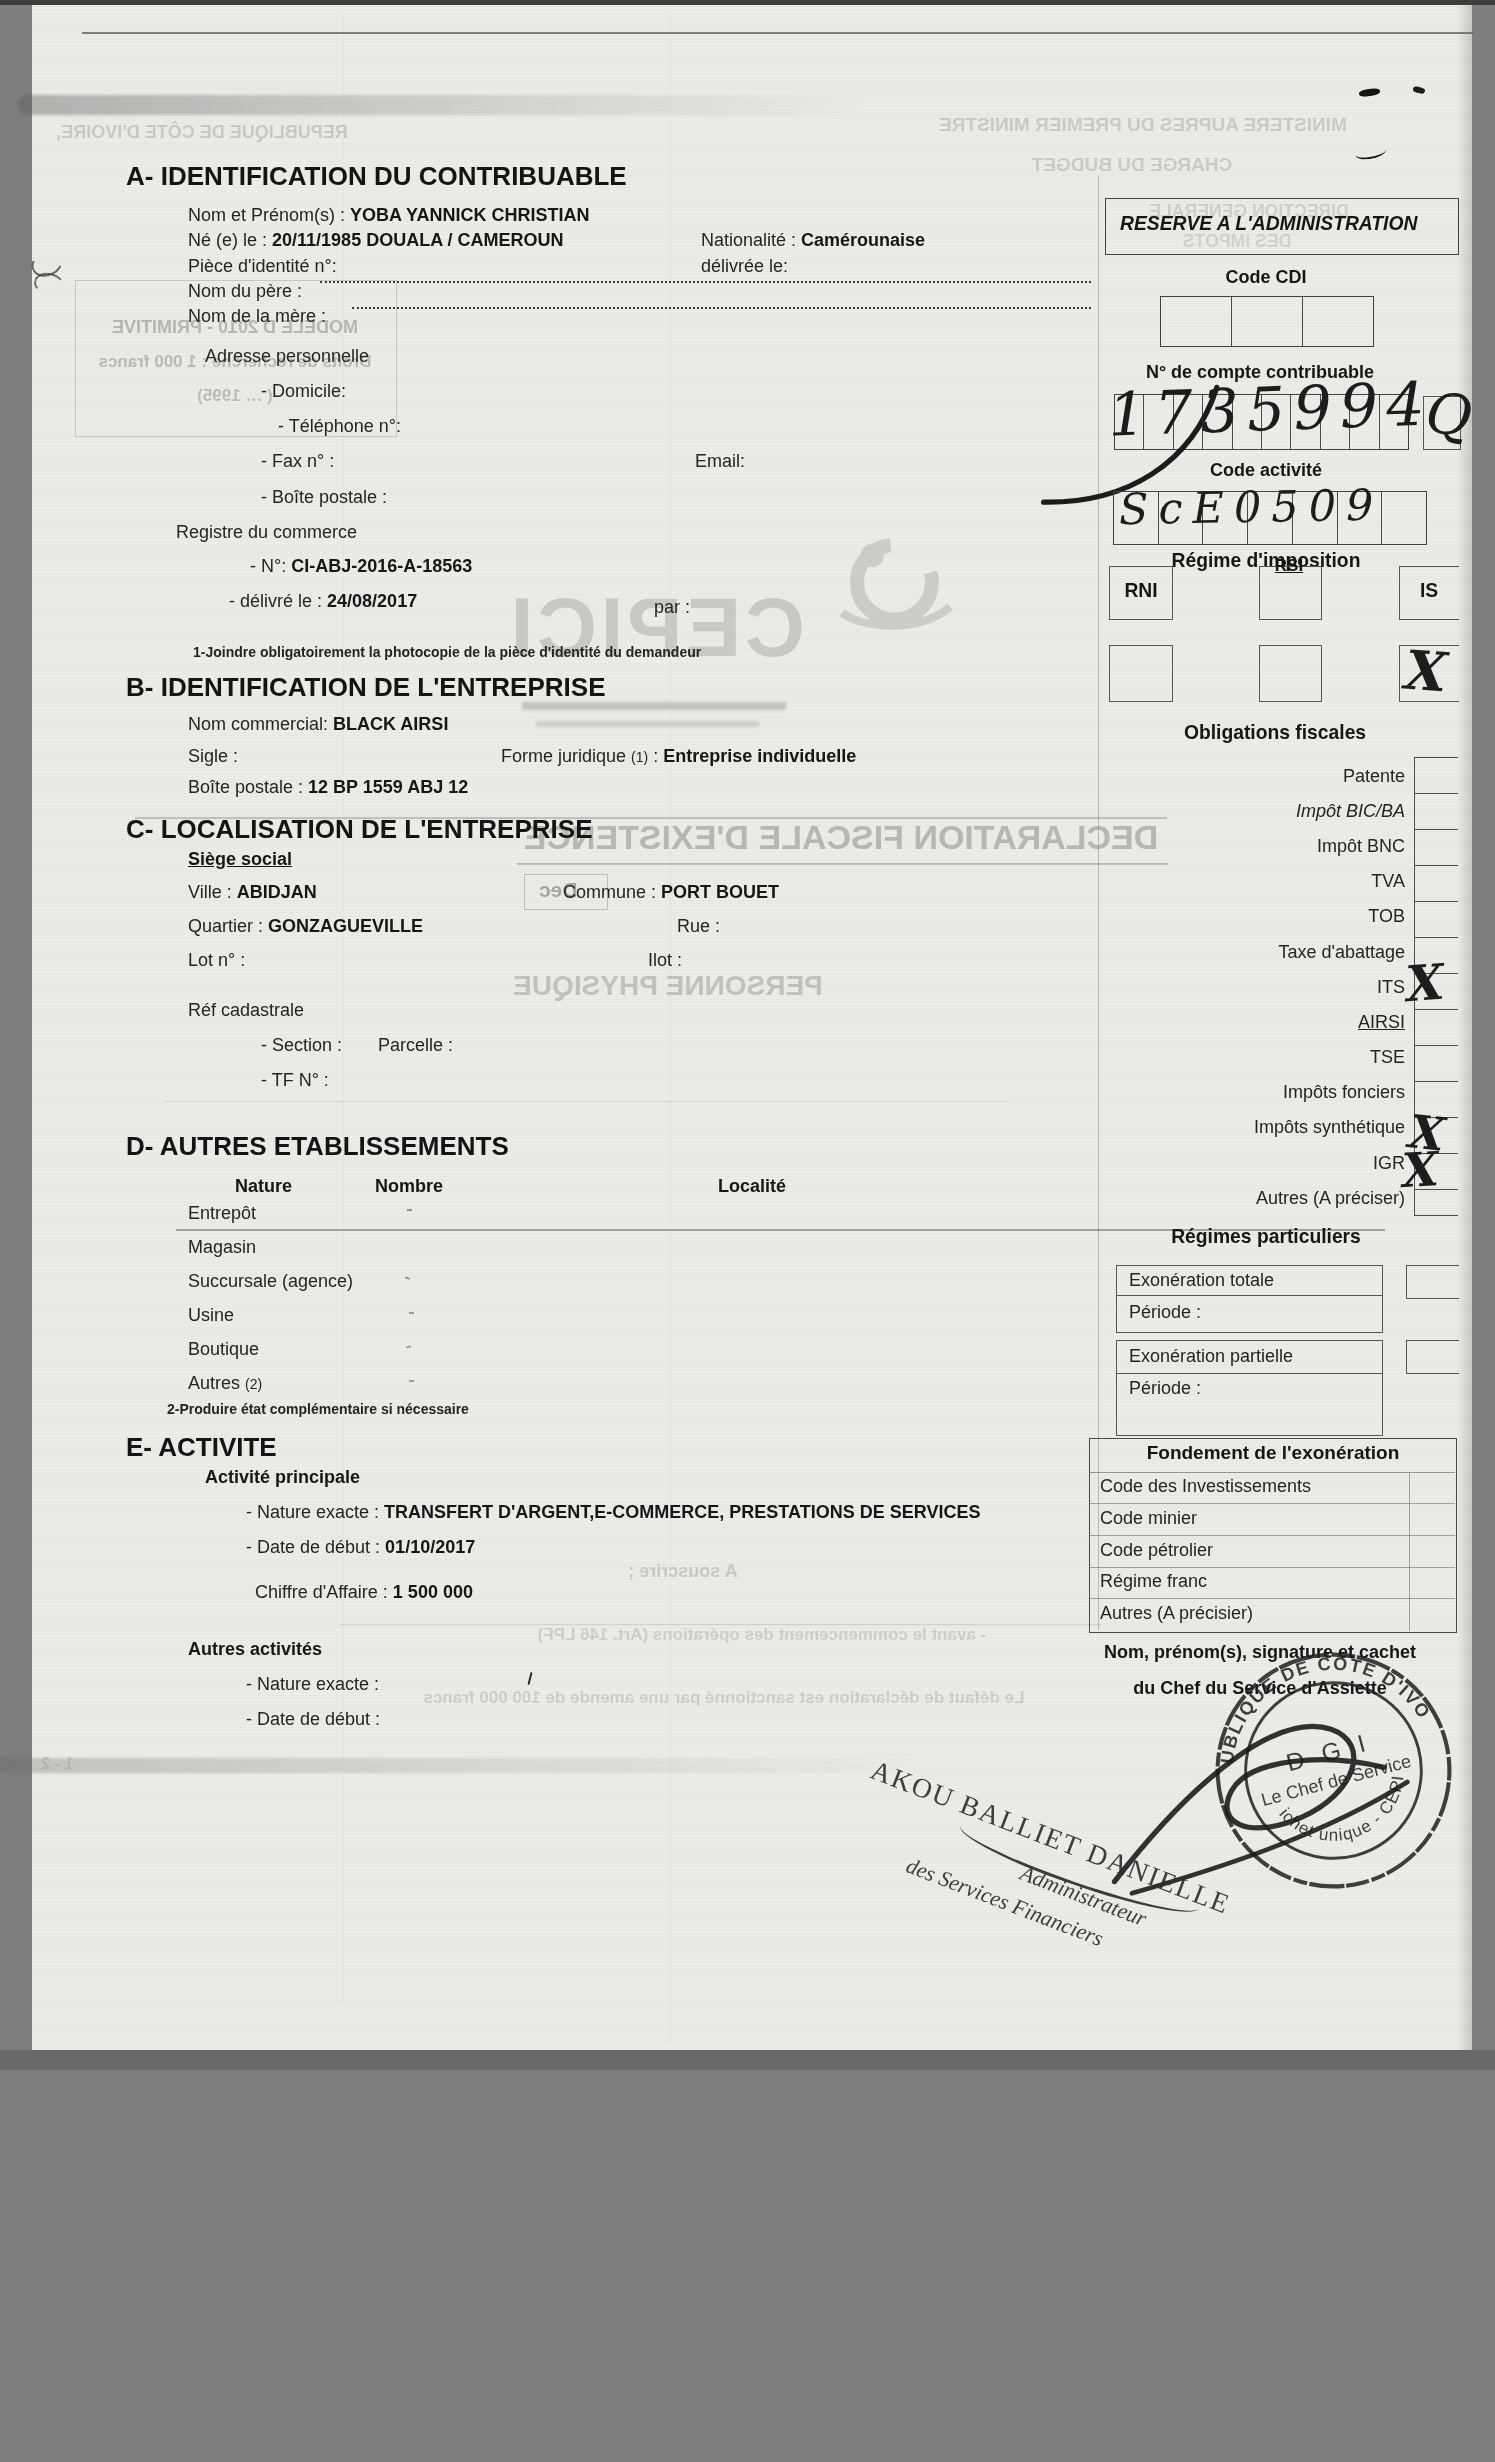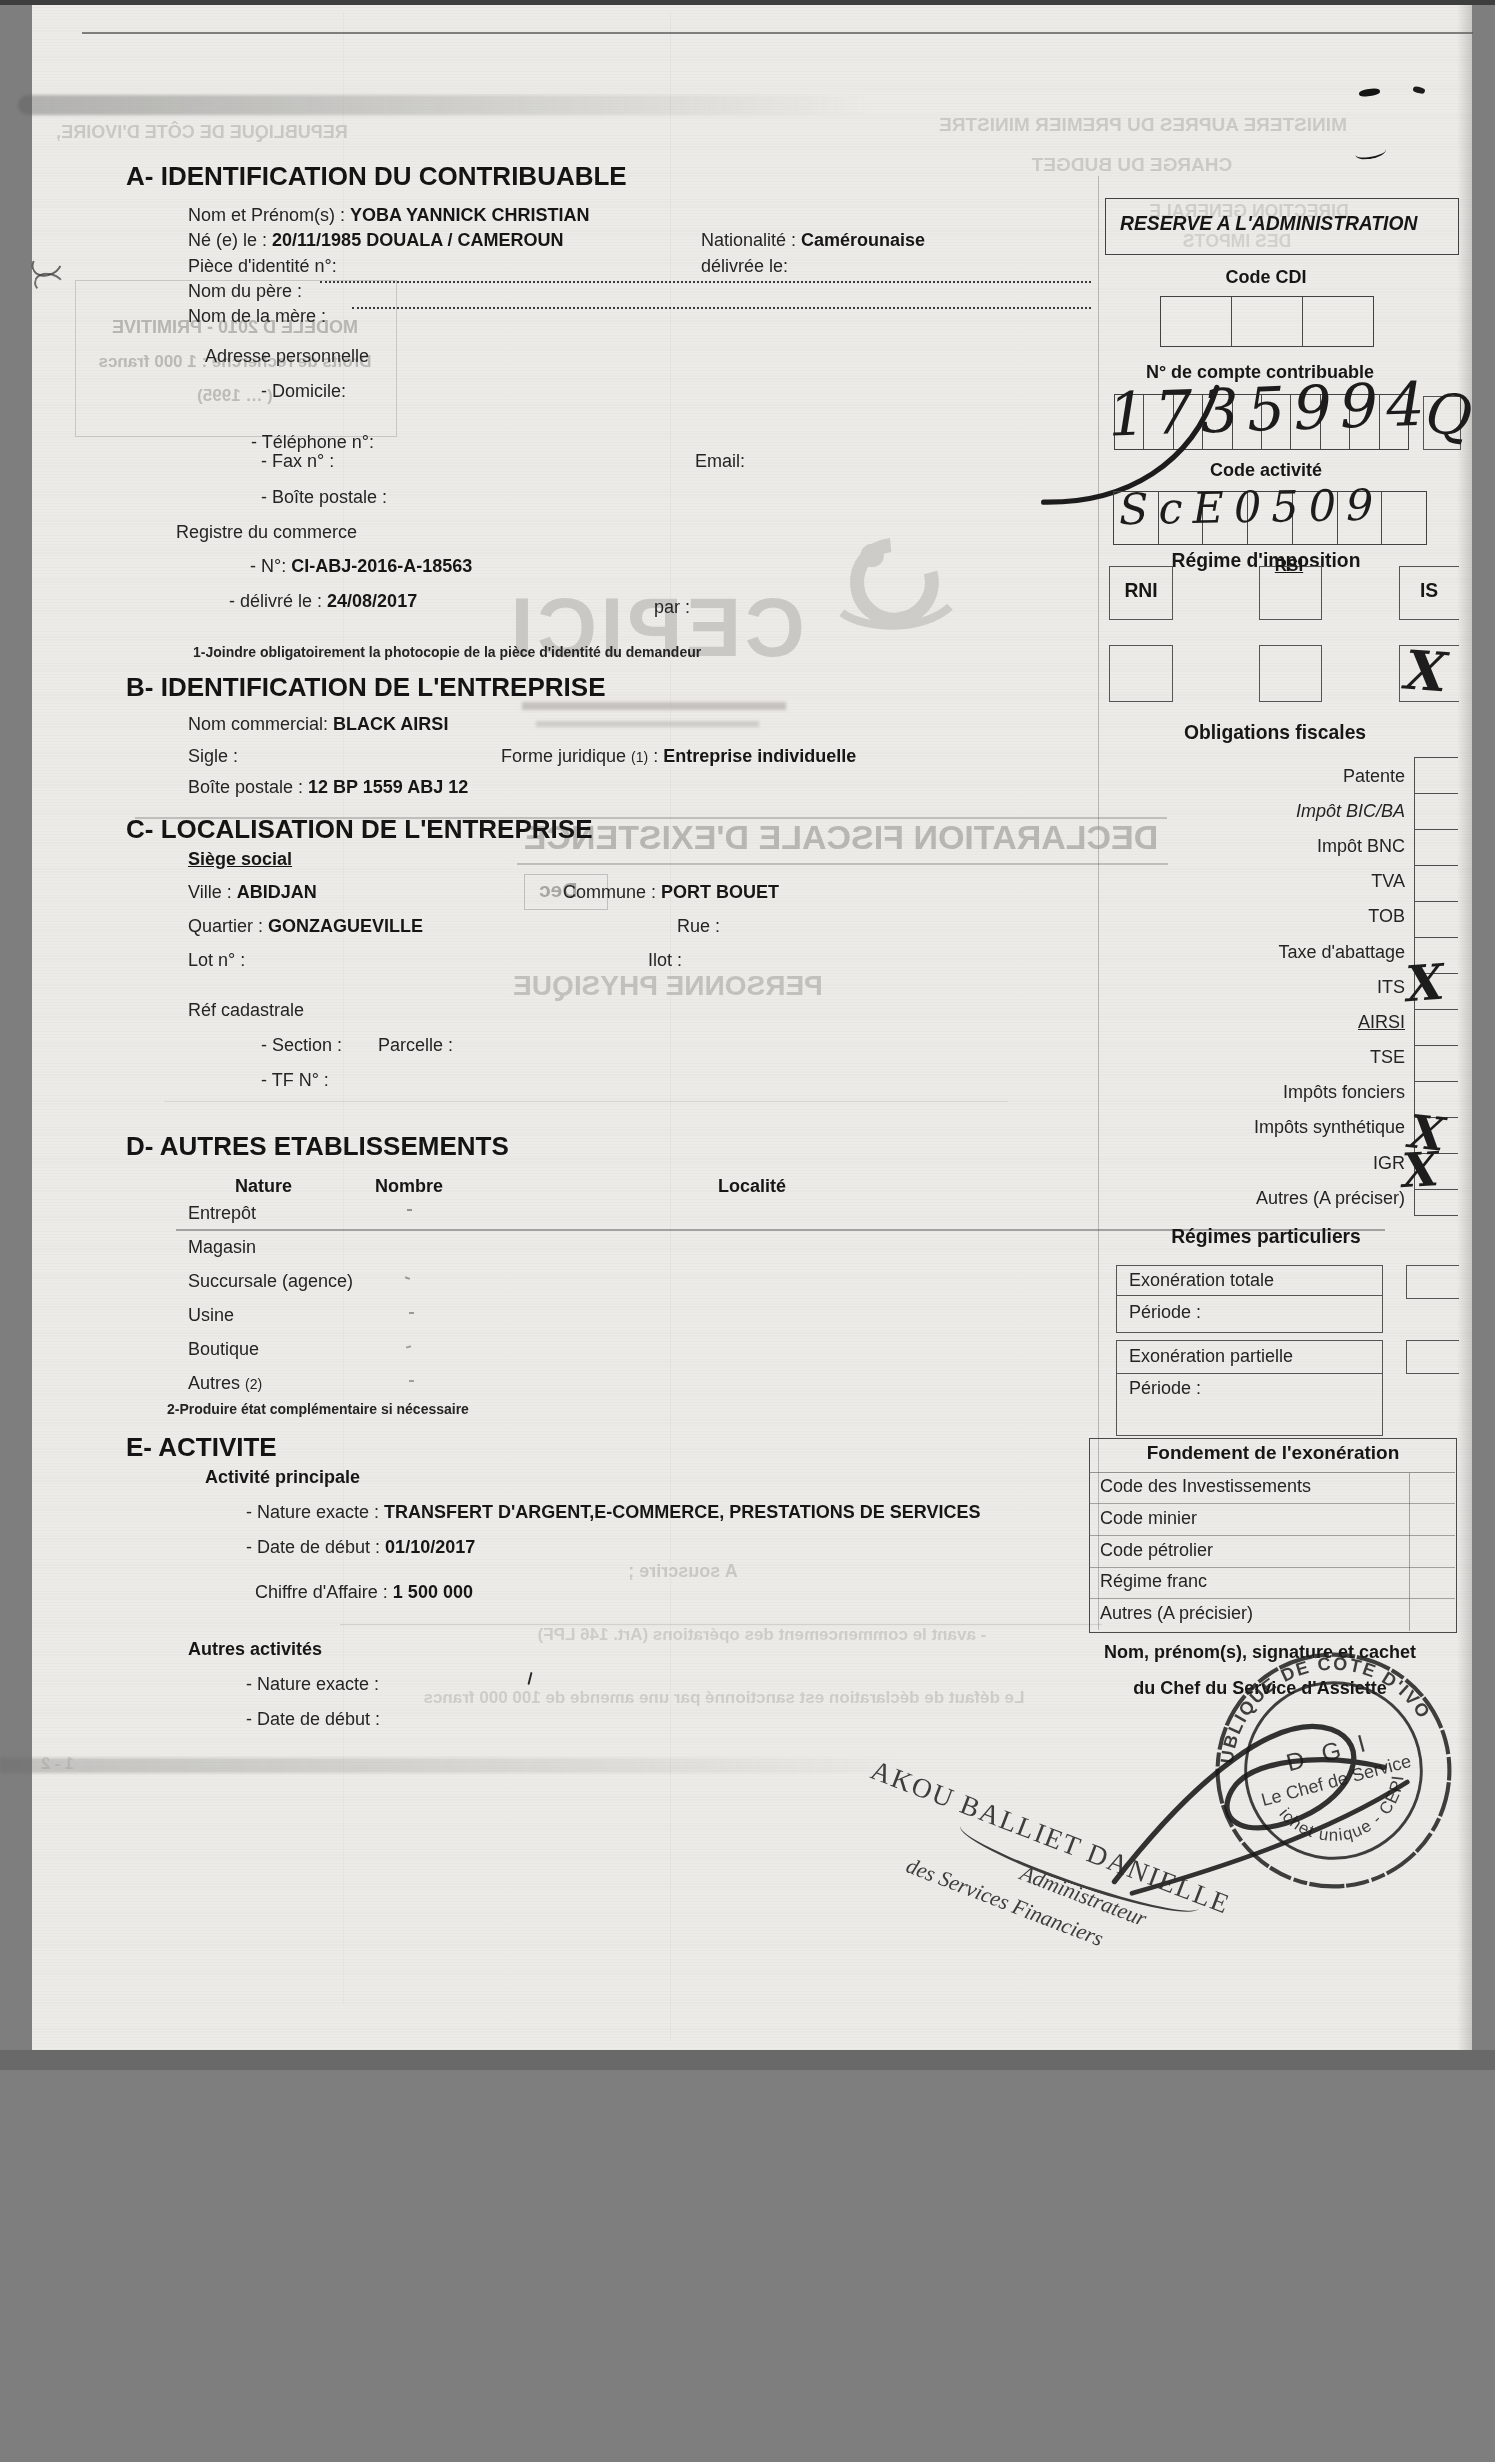--- a/index.html
+++ b/index.html
@@ -103,21 +103,21 @@
     <span>Nationalité :</span> <span class="b">Camérounaise</span>
   </div>
   <div class="t" style="left:188px;top:256px;">Pièce d'identité  n°:</div>
   <div class="t" style="left:701px;top:256px;">délivrée le:</div>
   <div class="t" style="left:188px;top:281px;">Nom du père :</div>
   <div class="dots" style="left:320px;top:281px;width:771px;"></div>
   <div class="t" style="left:188px;top:306px;">Nom de la mère :</div>
   <div class="dots" style="left:352px;top:307px;width:739px;"></div>
   <div class="t" style="left:205px;top:346px;">Adresse personnelle</div>
   <div class="t" style="left:261px;top:381px;">-    Domicile:</div>
-  <div class="t" style="left:251px;top:416px;margin-top:16px;">-    Téléphone n°:</div>
+  <div class="t" style="left:278px;top:416px;">-    Téléphone n°:</div>
   <div class="t" style="left:261px;top:451px;">-    Fax n° :</div>
   <div class="t" style="left:695px;top:451px;">Email:</div>
   <div class="t" style="left:261px;top:487px;">-    Boîte postale :</div>
   <div class="t" style="left:176px;top:522px;">Registre du commerce</div>
   <div class="t" style="left:229px;top:556px;margin-left:21px;">
     <span>-    N°:</span> <span class="b">CI-ABJ-2016-A-18563</span>
   </div>
   <div class="t" style="left:229px;top:591px;">
     <span>-    délivré le :</span>  <span class="b">24/08/2017</span>
   </div>

